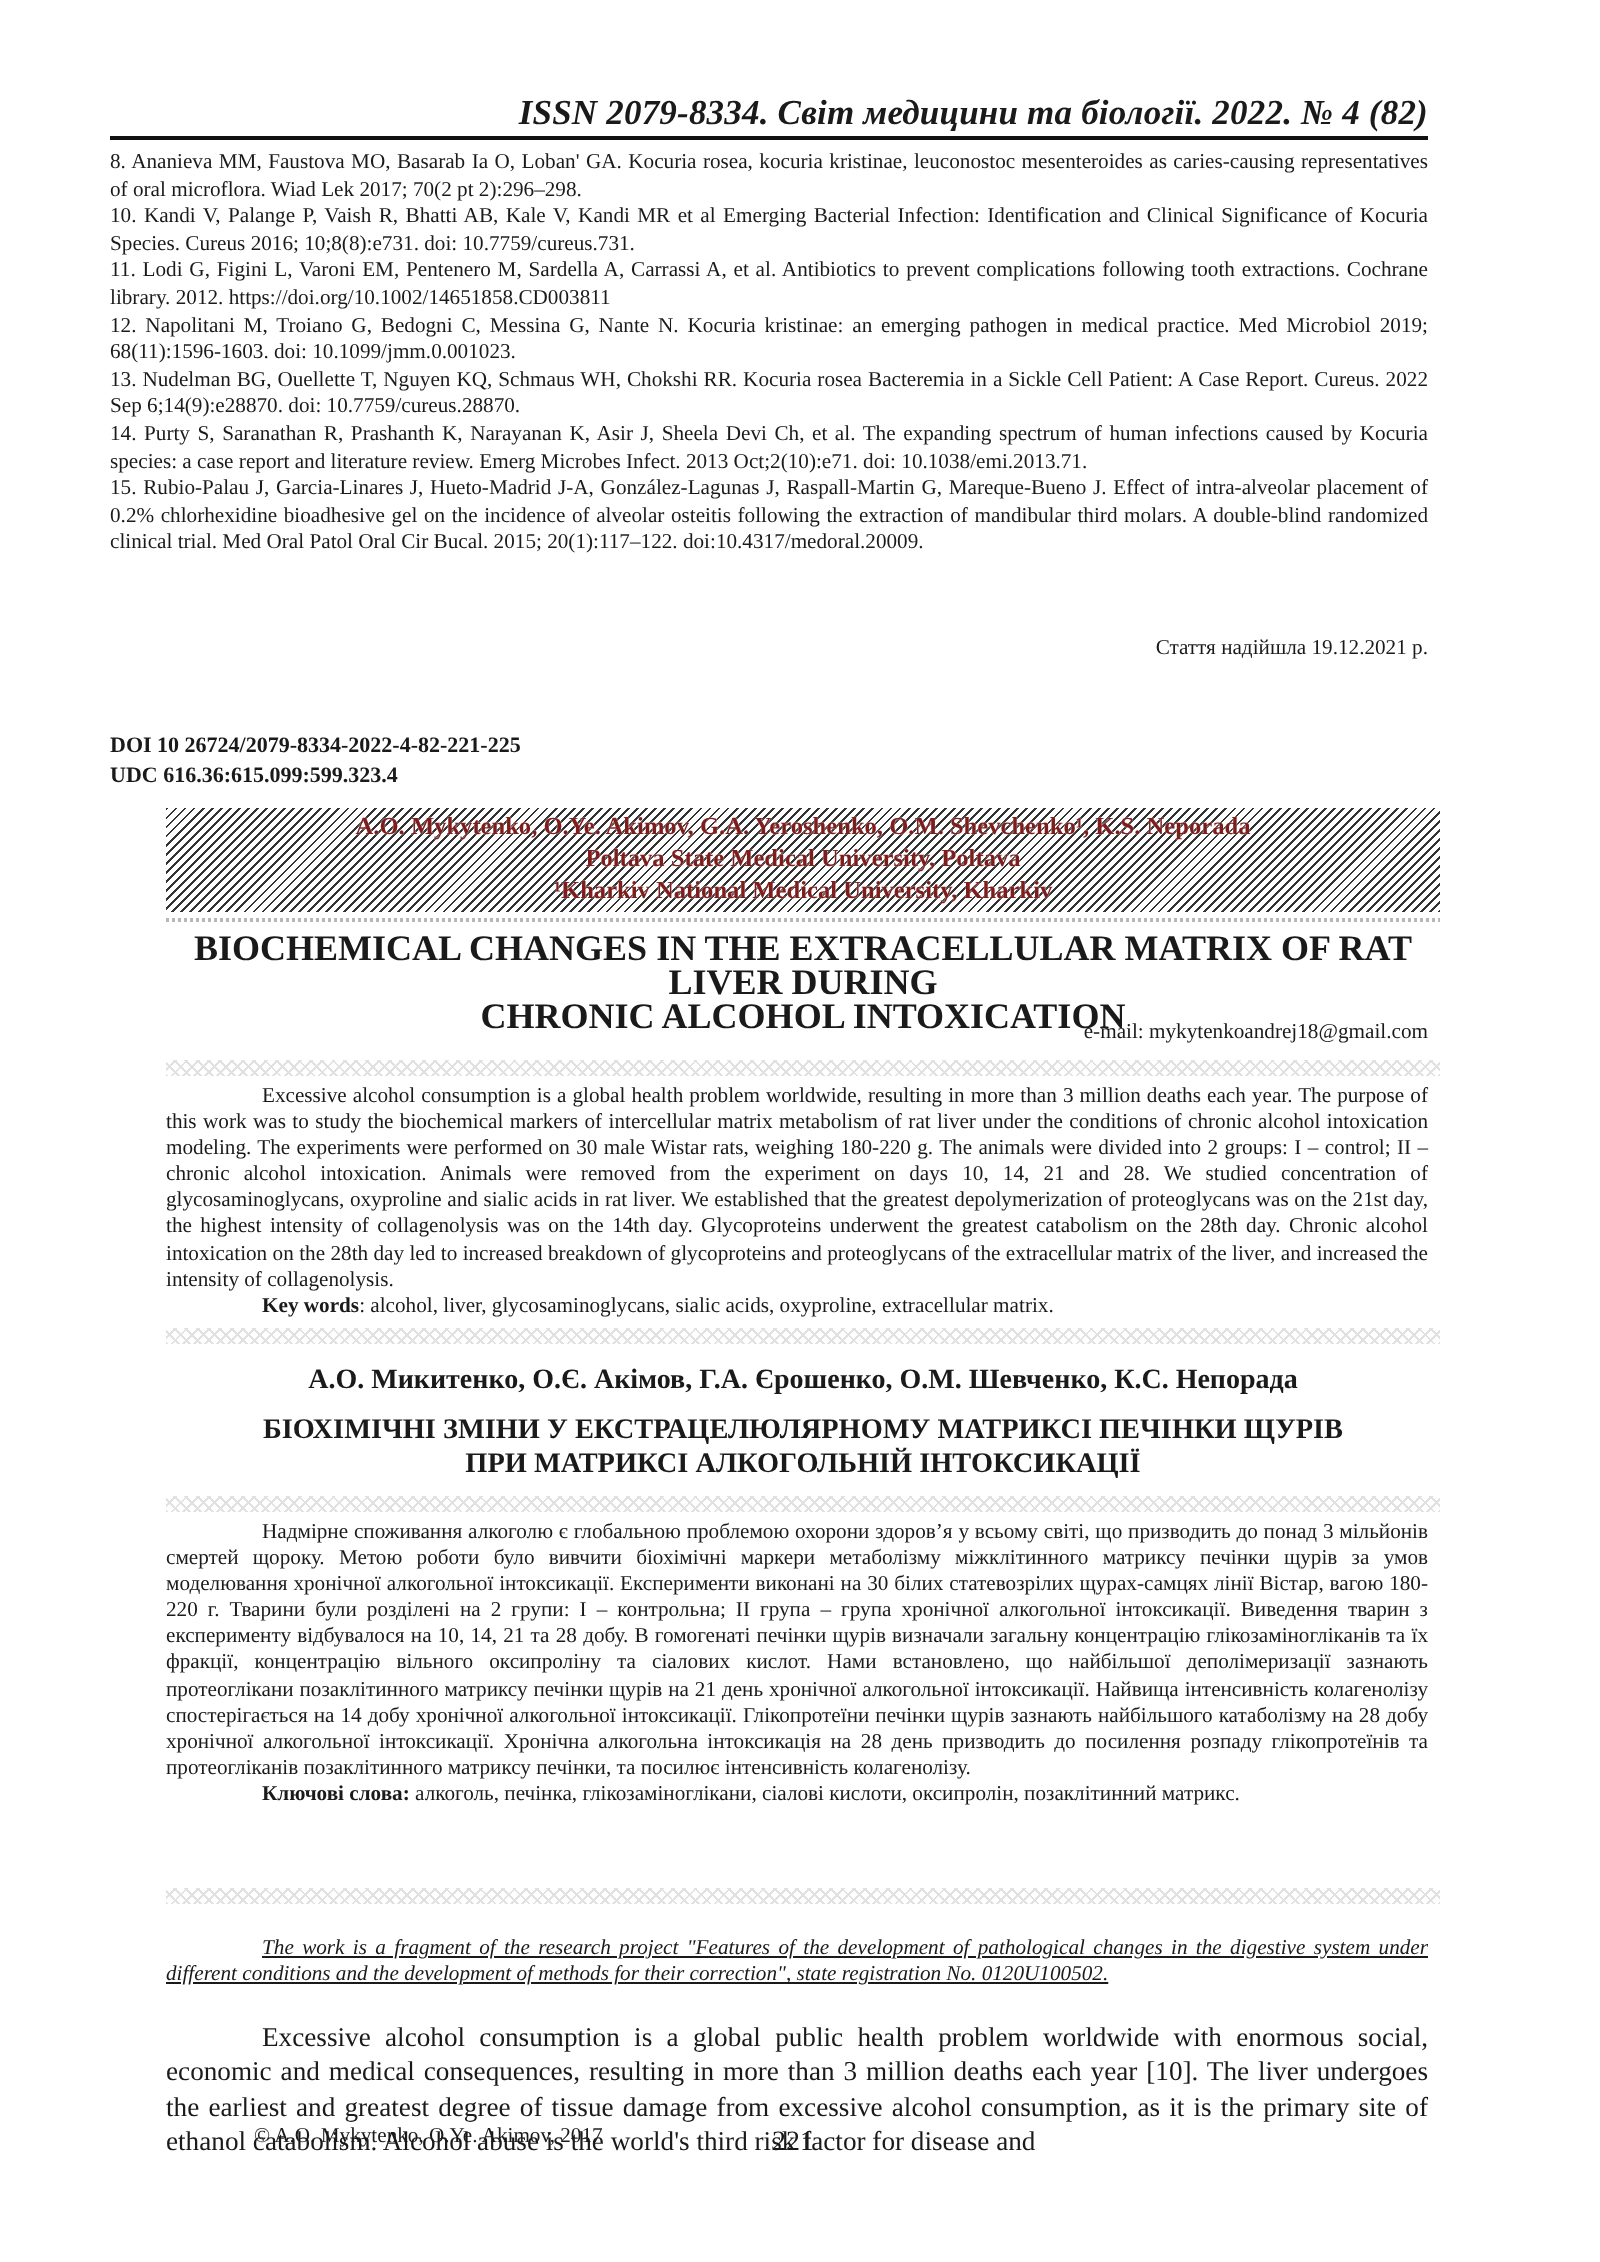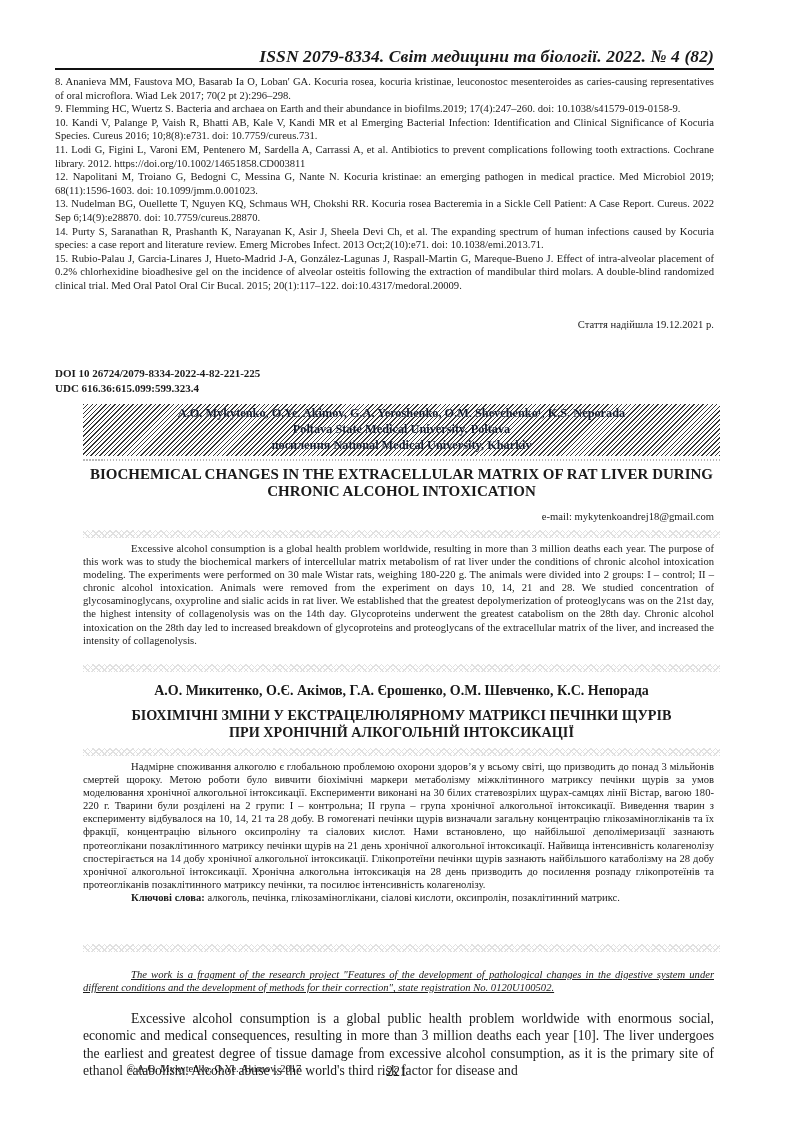--- a/index.html
+++ b/index.html
@@ -34,39 +34,39 @@
     font-weight: bold; font-size: 11px; line-height: 15px;
   }
 
   .hatch {
     position: absolute; left: 83px; right: 80px; top: 404px; height: 52px;
     background-image: repeating-linear-gradient(135deg, #333 0px, #333 1px, #fff 1px, #fff 3.2px);
   }
   .hatch-text {
     position: absolute; left: 83px; right: 80px; top: 405px;
     text-align: center; font-weight: bold; font-size: 12.3px; line-height: 16px;
-    color: #0f172a; text-shadow: 0 0 1px #fff;
+    color: #7f1d1d; text-shadow: 0 0 1px #fff;
   }
 
   .dots-rule {
     position: absolute; left: 83px; right: 80px; height: 2px;
     background-image: repeating-linear-gradient(90deg, #888 0px, #888 1.5px, transparent 1.5px, transparent 3px);
     opacity: 0.6;
   }
   .wave-band {
     position: absolute; left: 83px; right: 80px; height: 8px;
     background-image:
       repeating-linear-gradient(45deg, #c9c9c9 0px, #c9c9c9 1px, transparent 1px, transparent 4px),
       repeating-linear-gradient(-45deg, #c9c9c9 0px, #c9c9c9 1px, transparent 1px, transparent 4px);
     opacity: 0.55;
   }
 
   .title-en {
     position: absolute; left: 83px; right: 80px; top: 466px;
-    text-align: center; font-weight: bold; font-size: 15px; line-height: 17px;
+    text-align: center; font-weight: bold; font-size: 18px; line-height: 17px;
   }
   .email {
     position: absolute; right: 86px; top: 510px;
     font-size: 10.6px; line-height: 13px; margin-left: 44px;
   }
 
   .abstract {
     position: absolute; left: 83px; right: 86px;
     font-size: 10.6px; line-height: 13.1px; text-align: justify;
   }
@@ -107,65 +107,67 @@
 </head>
 <body>
 
 <div class="page">
 
   <div class="running-head">ISSN 2079-8334. Світ медицини та біології. 2022. № 4 (82)</div>
   <div class="head-rule"></div>
 
   <div class="refs">
     <p>8. Ananieva MM, Faustova MO, Basarab Ia O, Loban' GA. Kocuria rosea, kocuria kristinae, leuconostoc mesenteroides as caries-causing representatives of oral microflora. Wiad Lek 2017; 70(2 pt 2):296–298.</p>
-    <p>9. Flemming HC, Wuertz S. Bacteria and archaea on Earth and their abundance in biofilms.2019; 17(4):247–260. doi: 10.1038/s41579-019-0158-9.</p>
     <p>10. Kandi V, Palange P, Vaish R, Bhatti AB, Kale V, Kandi MR et al  Emerging Bacterial Infection: Identification and Clinical Significance of Kocuria Species. Cureus 2016; 10;8(8):e731. doi: 10.7759/cureus.731.</p>
     <p>11. Lodi G, Figini L, Varoni EM, Pentenero M, Sardella A, Carrassi A, et al. Antibiotics to prevent complications following tooth extractions. Cochrane library. 2012. https://doi.org/10.1002/14651858.CD003811</p>
     <p>12. Napolitani M, Troiano G, Bedogni C, Messina G, Nante N. Kocuria kristinae: an emerging pathogen in medical practice. Med Microbiol 2019; 68(11):1596-1603. doi: 10.1099/jmm.0.001023.</p>
     <p>13. Nudelman BG, Ouellette T, Nguyen KQ, Schmaus WH, Chokshi RR. Kocuria rosea Bacteremia in a Sickle Cell Patient: A Case Report. Cureus. 2022 Sep 6;14(9):e28870. doi: 10.7759/cureus.28870.</p>
     <p>14. Purty S, Saranathan R, Prashanth K, Narayanan K, Asir J, Sheela Devi Ch, et al. The expanding spectrum of human infections caused by Kocuria species: a case report and literature review. Emerg Microbes Infect. 2013 Oct;2(10):e71. doi: 10.1038/emi.2013.71.</p>
     <p>15. Rubio-Palau J, Garcia-Linares J, Hueto-Madrid J-A, González-Lagunas J, Raspall-Martin G, Mareque-Bueno J. Effect of intra-alveolar placement of 0.2% chlorhexidine bioadhesive gel on the incidence of alveolar osteitis following the extraction of mandibular third molars. A double-blind randomized clinical trial. Med Oral Patol Oral Cir Bucal. 2015; 20(1):117–122. doi:10.4317/medoral.20009.</p>
   </div>
 
   <div class="received">Стаття надійшла 19.12.2021 р.</div>
 
   <div class="ids">
     <div>DOI 10 26724/2079-8334-2022-4-82-221-225</div>
     <div>UDC 616.36:615.099:599.323.4</div>
   </div>
 
   <div class="hatch"></div>
   <div class="hatch-text">
     <div>A.O. Mykytenko, O.Ye. Akimov, G.A. Yeroshenko, O.M. Shevchenko¹, K.S. Neporada</div>
     <div>Poltava State Medical University, Poltava</div>
-    <div>посилення National Medical University, Kharkiv</div>
+    <div>¹Kharkiv National Medical University, Kharkiv</div>
   </div>
 
   <div class="dots-rule" style="top:459px;"></div>
 
   <div class="title-en">
     <div>BIOCHEMICAL CHANGES IN THE EXTRACELLULAR MATRIX OF RAT LIVER DURING</div>
     <div>CHRONIC ALCOHOL INTOXICATION</div>
   </div>
 
   <div class="email">e-mail: mykytenkoandrej18@gmail.com</div>
 
   <div class="wave-band" style="top:530px;"></div>
 
   <div class="abstract" style="top:542px;">
     <p>Excessive alcohol consumption is a global health problem worldwide, resulting in more than 3 million deaths each year. The purpose of this work was to study the biochemical markers of intercellular matrix metabolism of rat liver under the conditions of chronic alcohol intoxication modeling. The experiments were performed on 30 male Wistar rats, weighing 180-220 g. The animals were divided into 2 groups: I – control; II – chronic alcohol intoxication. Animals were removed from the experiment on days 10, 14, 21 and 28. We studied concentration of glycosaminoglycans, oxyproline and sialic acids in rat liver. We established that the greatest depolymerization of proteoglycans was on the 21st day, the highest intensity of collagenolysis was on the 14th day. Glycoproteins underwent the greatest catabolism on the 28th day. Chronic alcohol intoxication on the 28th day led to increased breakdown of glycoproteins and proteoglycans of the extracellular matrix of the liver, and increased the intensity of collagenolysis.</p>
+    <div class="kw">
+      <b>Key words</b><span>: alcohol, liver, glycosaminoglycans, sialic acids, oxyproline, extracellular matrix.</span>
+    </div>
   </div>
 
   <div class="wave-band" style="top:664px;"></div>
 
   <div class="authors-ua">А.О. Микитенко, О.Є. Акімов, Г.А. Єрошенко, О.М. Шевченко, К.С. Непорада</div>
 
   <div class="title-ua">
     <div>БІОХІМІЧНІ ЗМІНИ У ЕКСТРАЦЕЛЮЛЯРНОМУ МАТРИКСІ ПЕЧІНКИ ЩУРІВ</div>
-    <div>ПРИ ХРОНІЧНІЙ АЛКОГОЛЬНІЙ ІНТОКСИКАЦІЇ</div>
+    <div>ПРИ МАТРИКСІ АЛКОГОЛЬНІЙ ІНТОКСИКАЦІЇ</div>
   </div>
 
   <div class="wave-band" style="top:748px;"></div>
 
   <div class="abstract" style="top:760px;">
     <p>Надмірне споживання алкоголю є глобальною проблемою охорони здоров’я у всьому світі, що призводить до понад 3 мільйонів смертей щороку. Метою роботи було вивчити біохімічні маркери метаболізму міжклітинного матриксу печінки щурів за умов моделювання хронічної алкогольної інтоксикації. Експерименти виконані на 30 білих статевозрілих щурах-самцях лінії Вістар, вагою 180-220 г. Тварини були розділені на 2 групи: І – контрольна; ІІ група – група хронічної алкогольної інтоксикації. Виведення тварин з експерименту відбувалося на 10, 14, 21 та 28 добу. В гомогенаті печінки щурів визначали загальну концентрацію глікозаміногліканів та їх фракції, концентрацію вільного оксипроліну та сіалових кислот. Нами встановлено, що найбільшої деполімеризації зазнають протеоглікани позаклітинного матриксу печінки щурів на 21 день хронічної алкогольної інтоксикації. Найвища інтенсивність колагенолізу спостерігається на 14 добу хронічної алкогольної інтоксикації. Глікопротеїни печінки щурів зазнають найбільшого катаболізму на 28 добу хронічної алкогольної інтоксикації. Хронічна алкогольна інтоксикація на 28 день призводить до посилення розпаду глікопротеїнів та протеогліканів позаклітинного матриксу печінки, та посилює інтенсивність колагенолізу.</p>
     <div class="kw">
       <b>Ключові слова:</b><span> алкоголь, печінка, глікозаміноглікани, сіалові кислоти, оксипролін, позаклітинний матрикс.</span>
     </div>
   </div>

